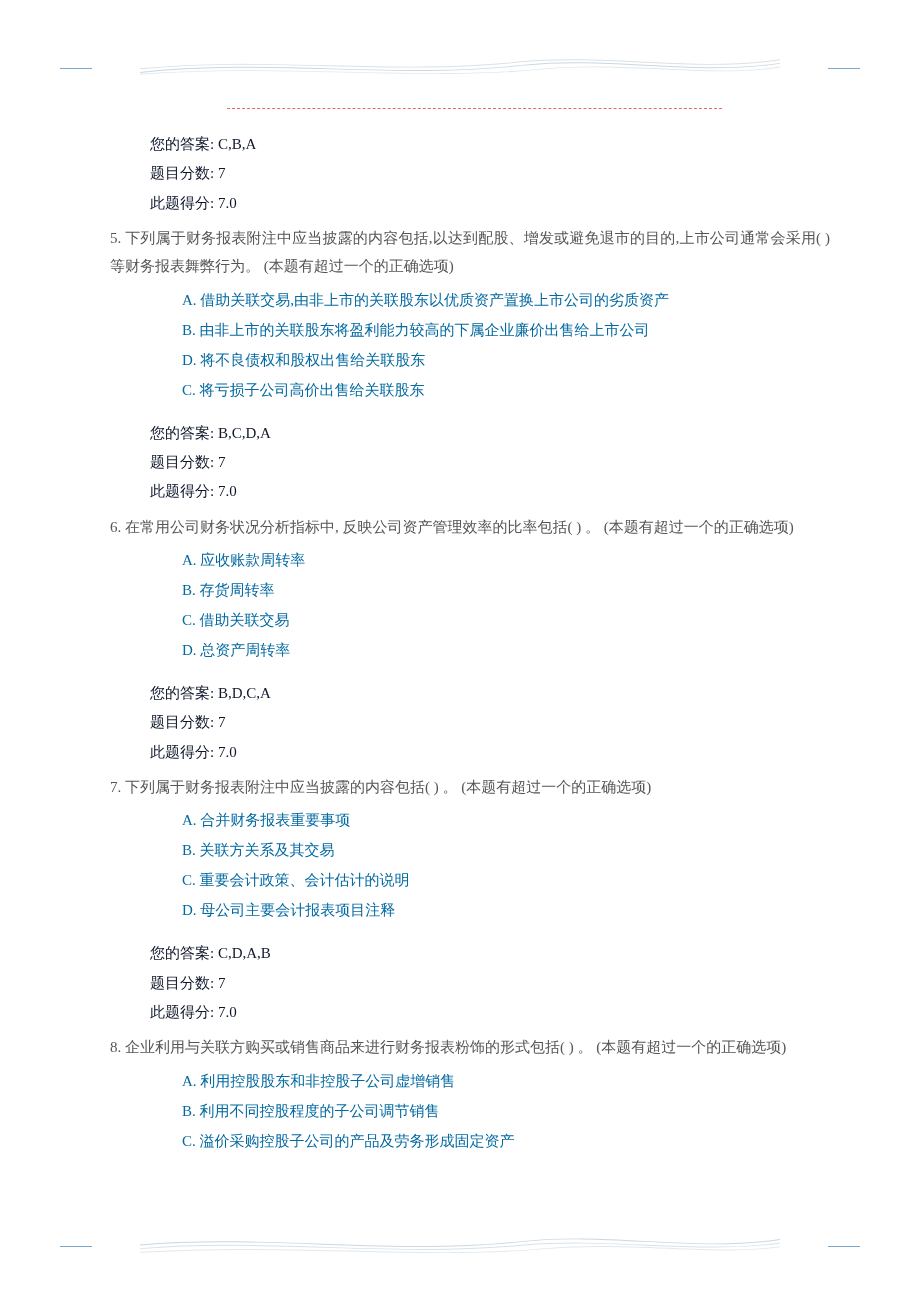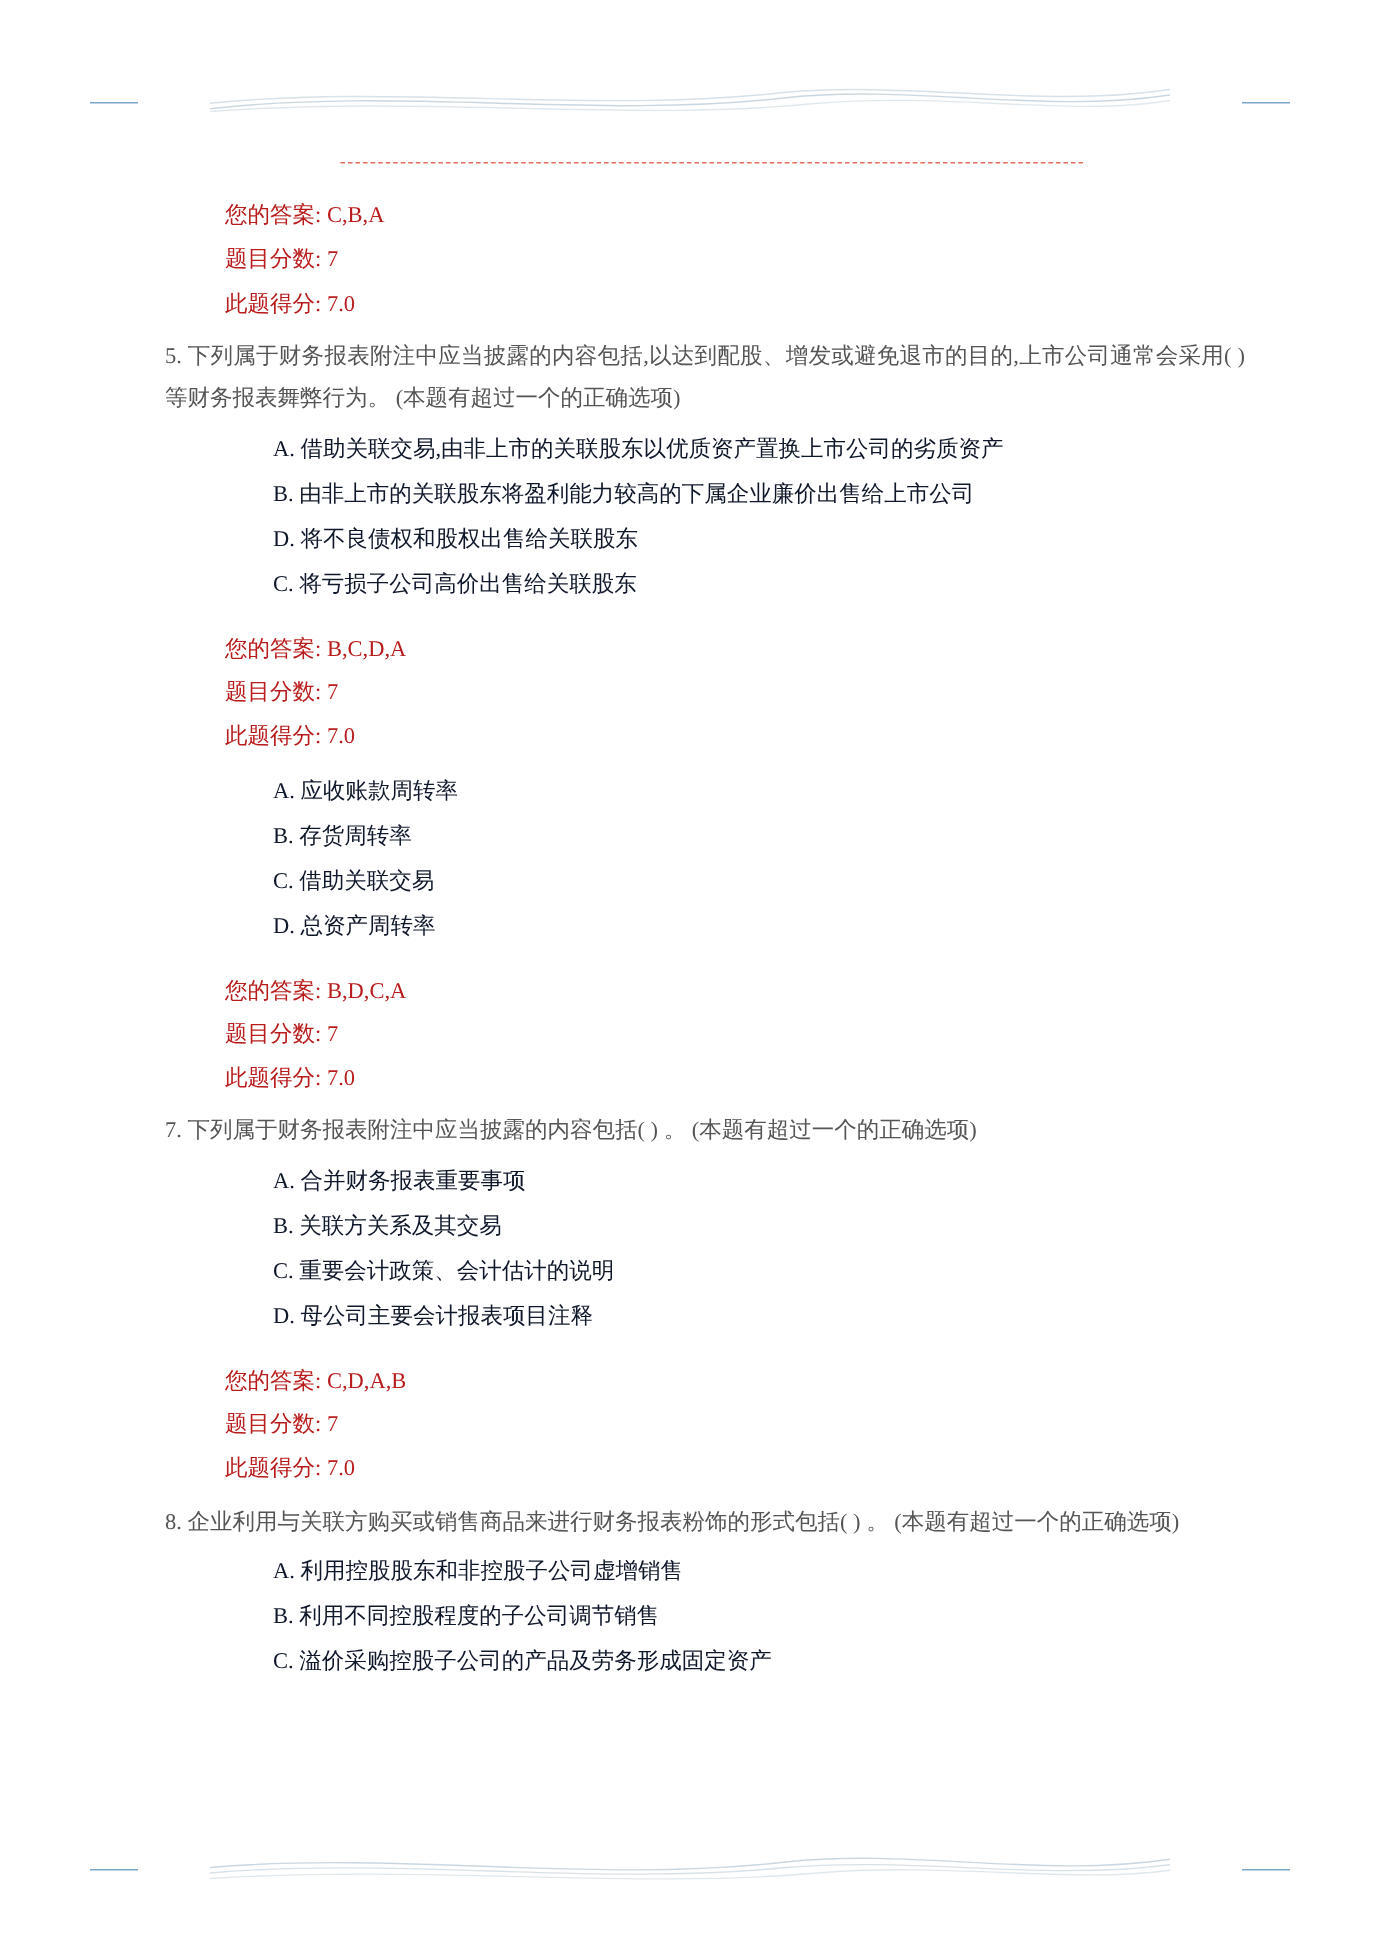--- a/index.html
+++ b/index.html
@@ -54,41 +54,41 @@
   .content {
     position: relative;
     margin-top: 70px;
     font-size: 15px;
     line-height: 1.9;
     color: #555;
   }
   .answer-block {
     margin-top: 14px;
     margin-bottom: 6px;
-    color: #b91c1c;
+    color: #0f172a;
     font-size: 15px;
     padding-left: 60px;
   }
   .answer-line { line-height: 1.95; }
   .question-stem {
     margin-top: 4px;
     margin-bottom: 2px;
     color: #555;
     text-align: justify;
     padding-left: 20px;
     text-indent: -0px;
   }
   .options {
     margin-top: 4px;
     margin-bottom: 6px;
     padding-left: 92px;
   }
   .option-line {
     line-height: 2.0;
-    color: #0f172a;
+    color: #0369a1;
   }
   .q-number { display: inline; }
 </style>
 </head>
 <body>
 
 <div class="page">
 
   <div class="top-decoration">
     <span class="short-line left"></span>
@@ -139,20 +139,24 @@
       <div class="answer-line">
         <span>题目分数:</span>
         <span>7</span>
       </div>
       <div class="answer-line">
         <span>此题得分:</span>
         <span>7.0</span>
       </div>
     </div>
 
+    <div class="question-stem">
+      <span class="q-number">6.</span>
+      <span>在常用公司财务状况分析指标中, 反映公司资产管理效率的比率包括(  ) 。 (本题有超过一个的正确选项)</span>
+    </div>
     <div class="options">
       <div class="option-line">A. 应收账款周转率</div>
       <div class="option-line">B. 存货周转率</div>
       <div class="option-line">C. 借助关联交易</div>
       <div class="option-line">D. 总资产周转率</div>
     </div>
     <div class="answer-block">
       <div class="answer-line">
         <span>您的答案:</span>
         <span>B,D,C,A</span>

